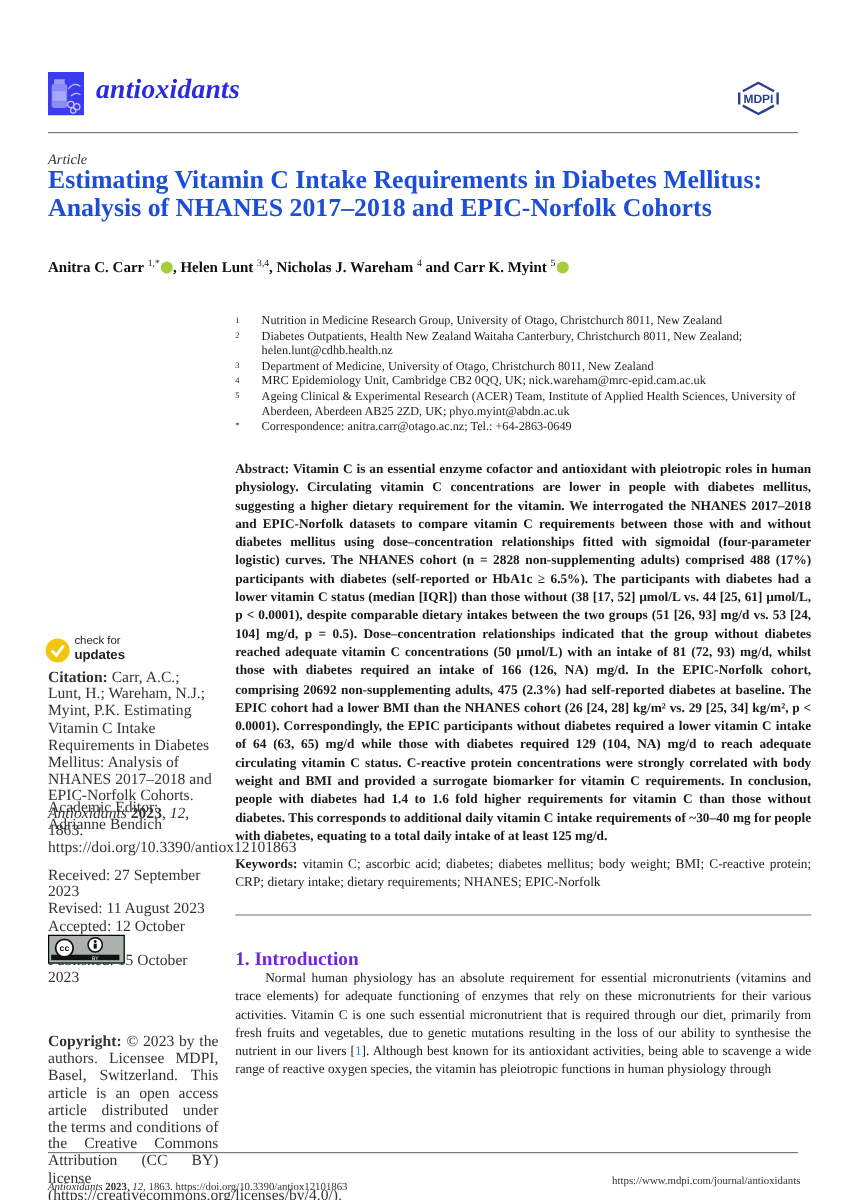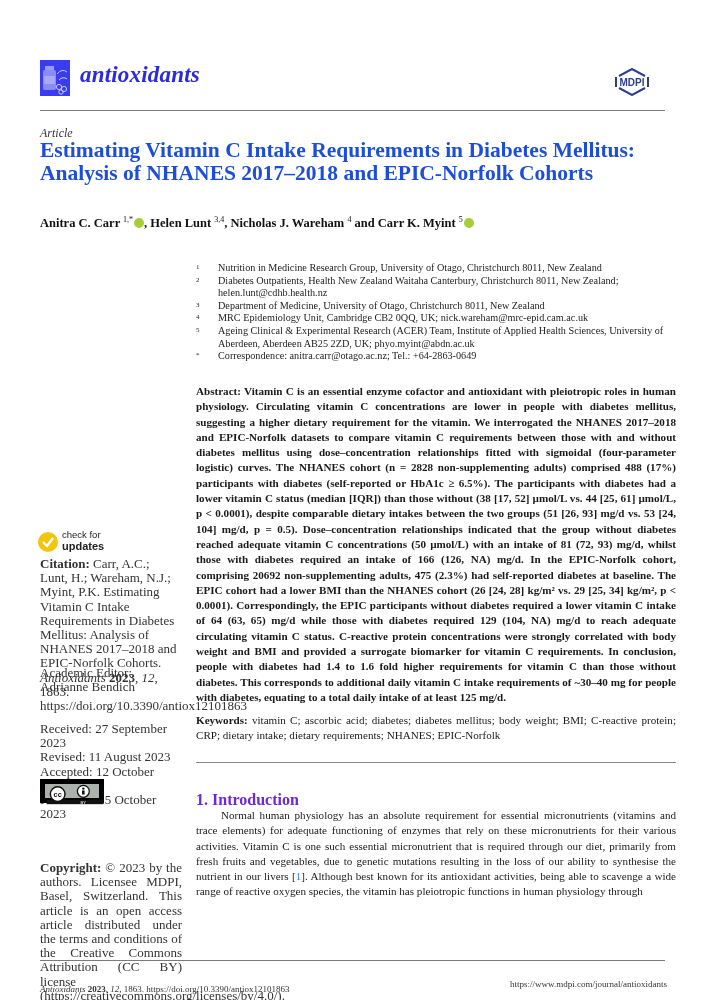--- a/index.html
+++ b/index.html
@@ -33,21 +33,21 @@
   #check-updates { left: 38px; top: 530px; width: 70px; height: 24px; }
   #check-badge { position: absolute; left: 0; top: 2px; width: 20px; height: 20px; border-radius: 50%; background: #f2c50f; }
   #check-badge svg { width: 20px; height: 20px; display: block; }
   #check-text { position: absolute; left: 24px; top: 0; font-family: "Liberation Sans", "DejaVu Sans", sans-serif;
                 font-size: 9.5px; line-height: 10.5px; color: #222; }
   #check-text b { font-size: 11px; }
   .side { left: 40px; width: 140px; font-size: 13px; line-height: 14.2px; color: #333; }
   #citation { top: 557px; }
   #academic-editor { top: 666px; }
   #dates { top: 722px; }
-  #cc-badge { left: 40px; top: 779px; width: 64px; height: 24px; background: #aab2ab; border: 5px solid #000000; box-sizing: border-box; }
+  #cc-badge { left: 40px; top: 779px; width: 64px; height: 24px; background: #aab2ab; border: 1px solid #000000; box-sizing: border-box; }
   #copyright { top: 845px; width: 142px; text-align: justify; text-align-last: left; margin-top: 16px; }
 
   
   .body-txt { left: 196px; width: 480px; font-size: 11.1px; line-height: 15.3px; text-align: justify; color: #1a1a1a; }
   #abstract { top: 384px; font-weight: bold; }
   #keywords { top: 713px; }
   #kw-rule { left: 196px; top: 762px; width: 480px; height: 1px; background: #888; }
   #intro-heading { left: 196px; top: 791px; font-size: 16px; font-weight: bold; color: #6d28d9; }
   #intro-body { top: 808px; }
   #intro-body .indent { display: inline-block; width: 25px; }

